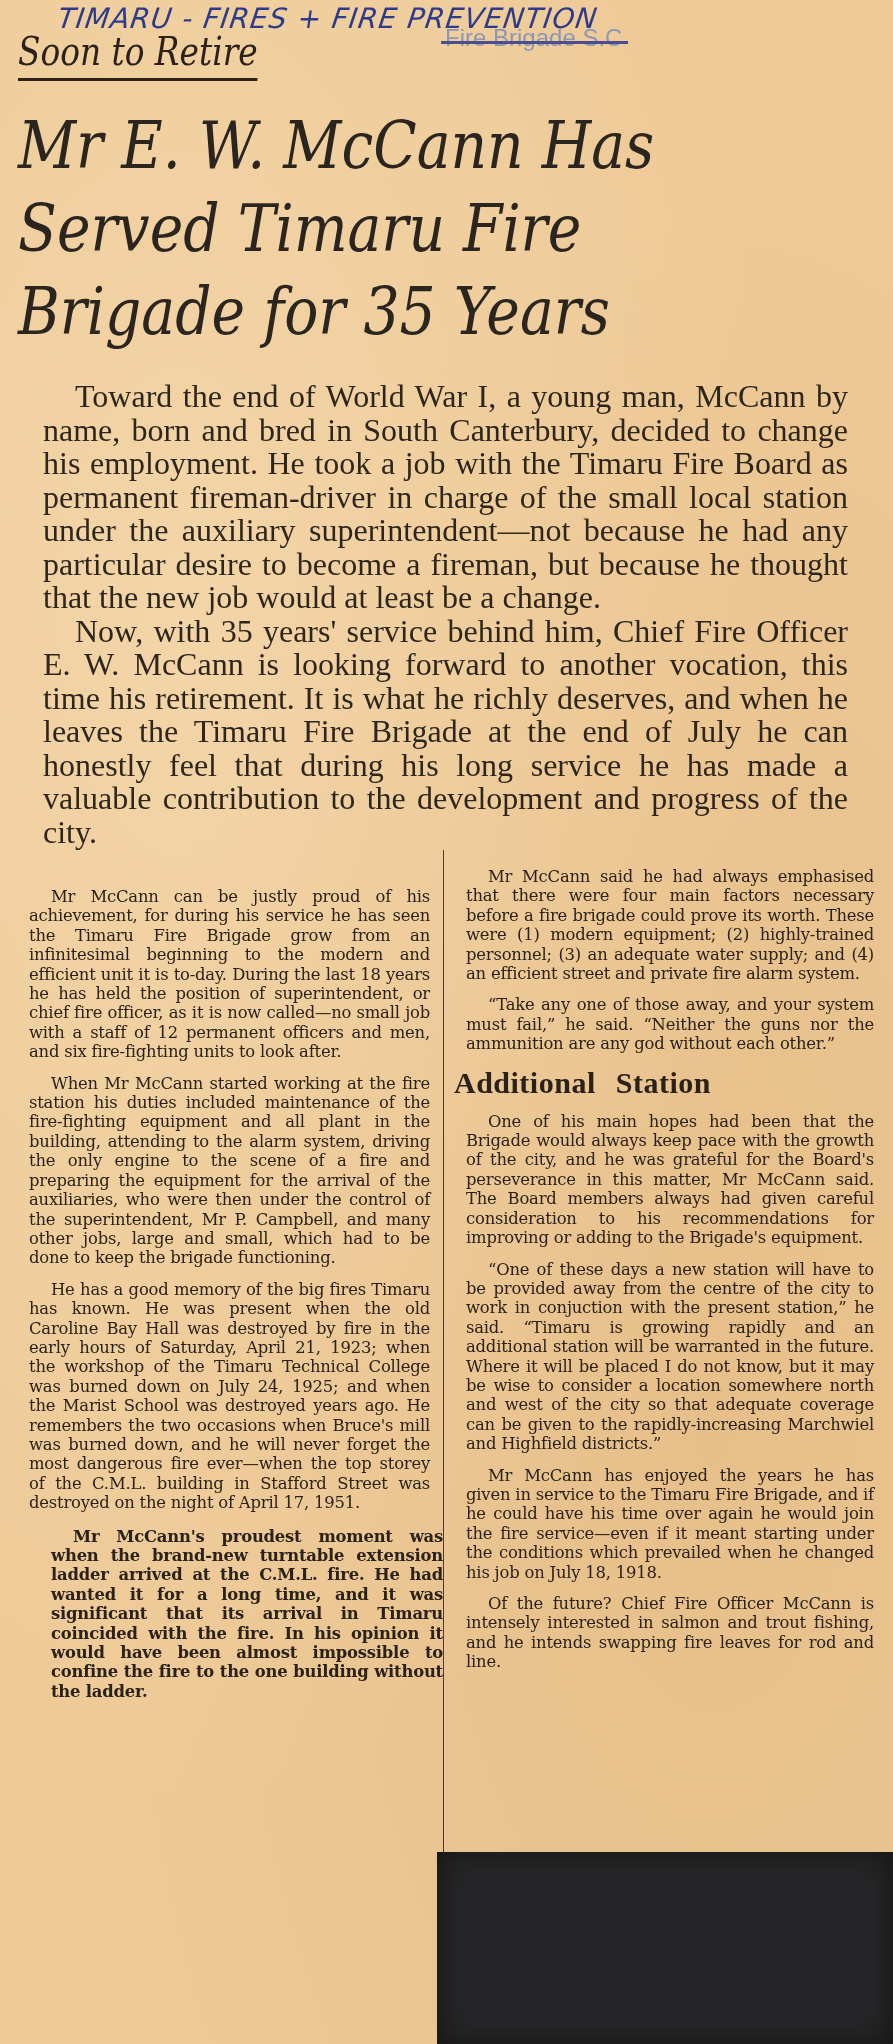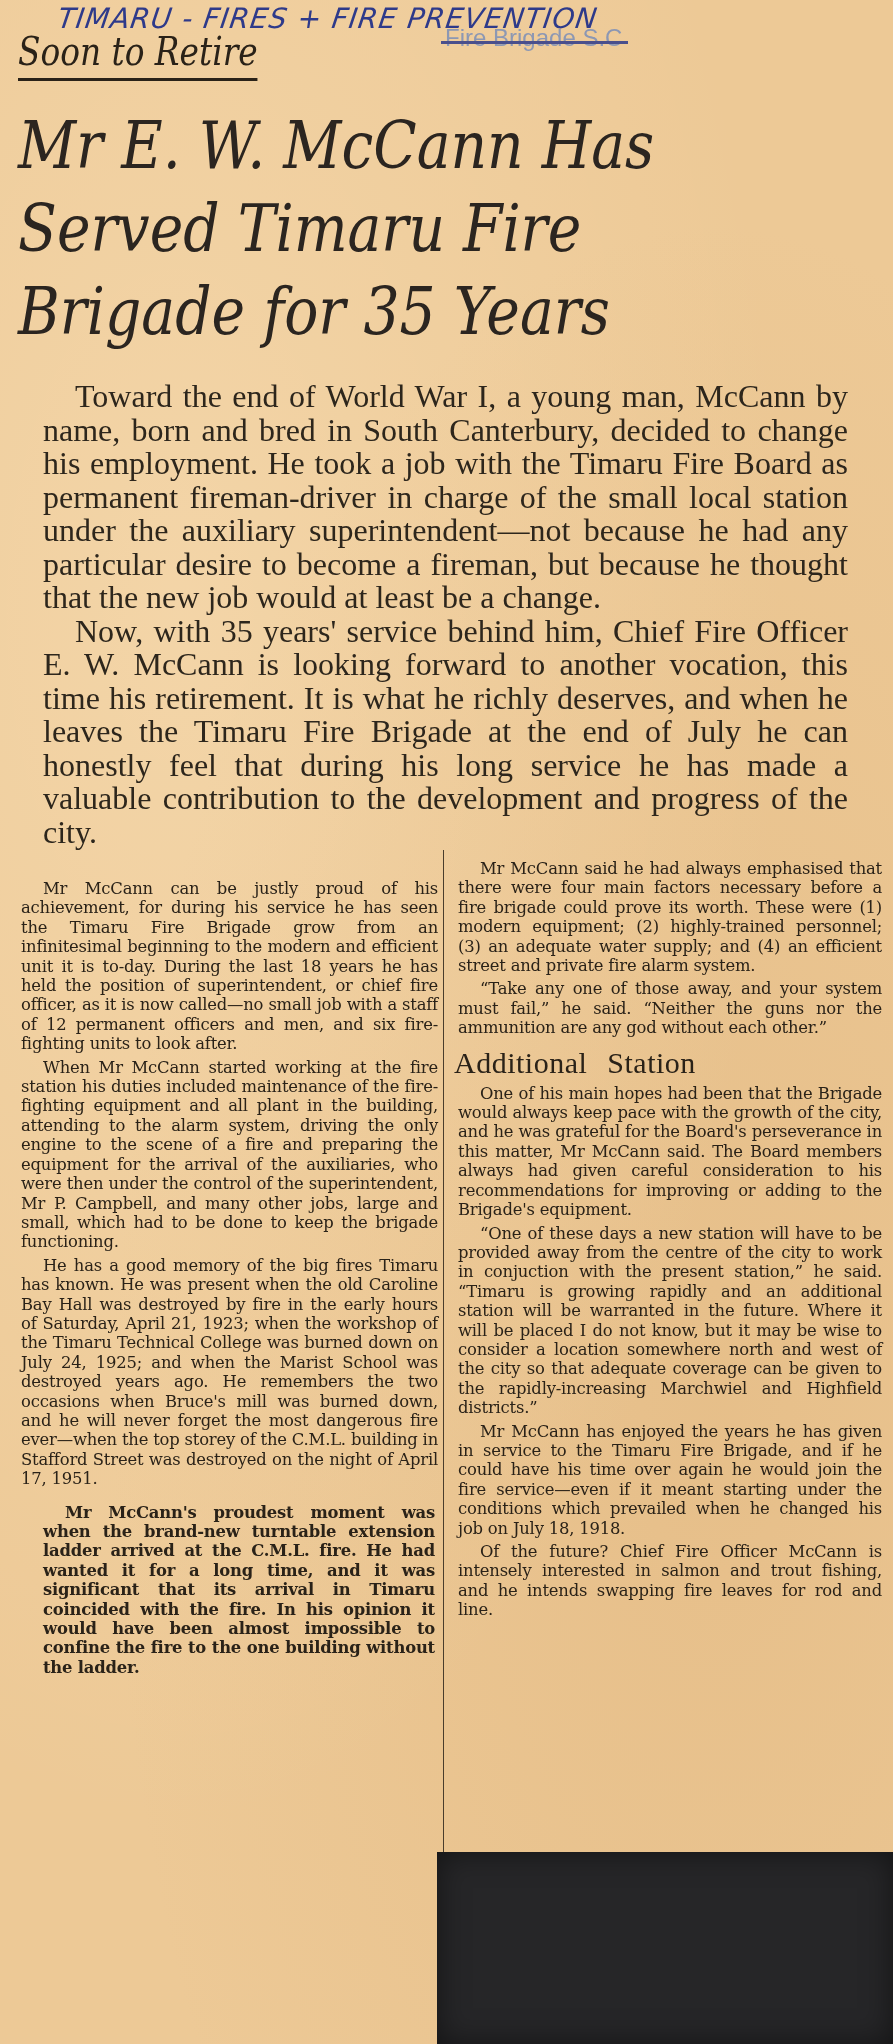--- a/index.html
+++ b/index.html
@@ -57,26 +57,26 @@
       text-align: justify;
     }
     .lede p { margin: 0; text-indent: 32px; }
     .col {
       position: absolute;
       font-family: "DejaVu Serif", serif;
       font-size: 16.4px; line-height: 19.4px; color: #2a2218;
       text-align: justify;
       letter-spacing: -0.2px;
     }
-    .col p { margin: 4px; text-indent: 22px; }
+    .col p { margin: 12px; text-indent: 22px; }
     .col-left { left: 17px; top: 875px; width: 425px; }
     .col-left p.bold { font-weight: bold; margin-top: 14px; padding-left: 22px; width: 392px; }
     .col-right { left: 454px; top: 855px; width: 432px; }
     .subhead {
-      font-family: "Liberation Serif", serif; font-weight: normal;
+      font-family: "Liberation Serif", serif; font-weight: bold;
       font-size: 30px; line-height: 34px; margin: 8px 0 4px 0; letter-spacing: 0.5px;
       word-spacing: 12px;
     }
     .col-rule {
       position: absolute; left: 443px; top: 850px; width: 1px; height: 1010px;
       background: #4a3d2c;
     }
     .dark-board {
       position: absolute; left: 437px; top: 1852px; width: 456px; height: 192px;
       background: #262628;

